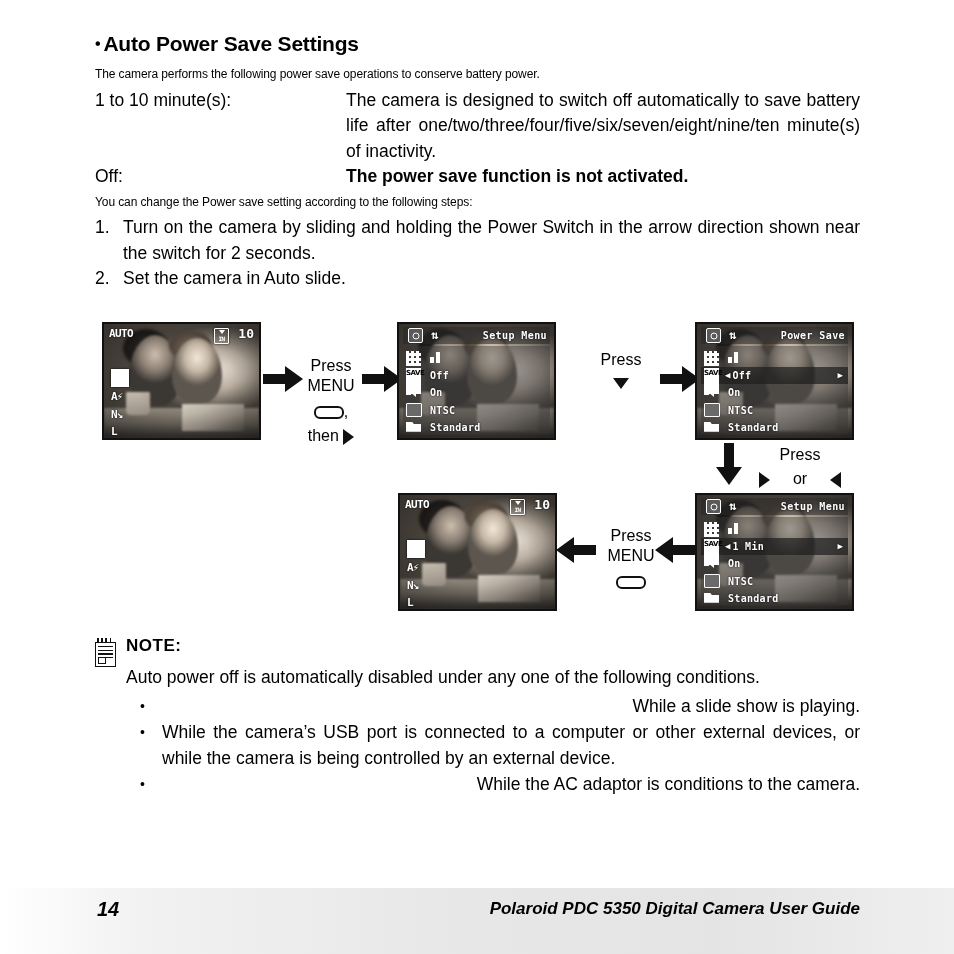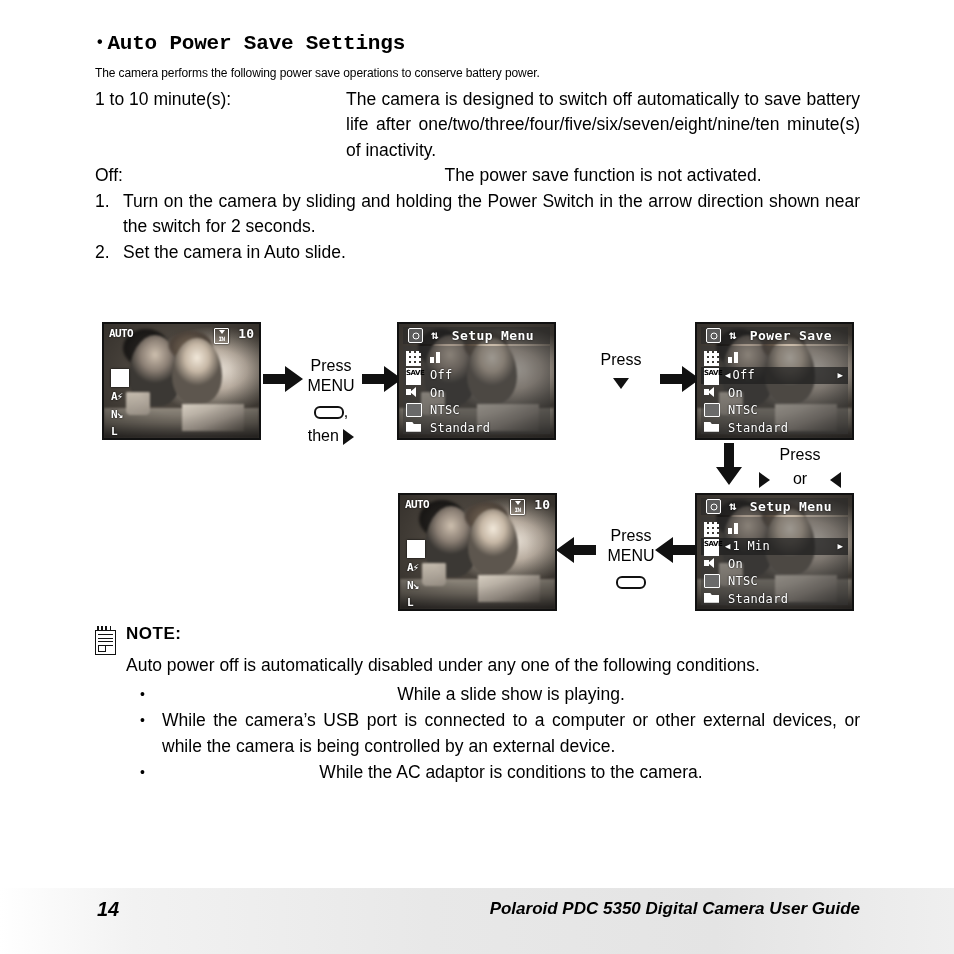--- a/index.html
+++ b/index.html
@@ -6,32 +6,32 @@
   body{
     width:954px;height:954px;background:#ffffff;
     font-family:"Liberation Sans", sans-serif;
     color:#000;position:relative;overflow:hidden;
   }
   .page{position:absolute;left:0;top:0;width:954px;height:954px;}
 
   
   .content{position:absolute;left:95px;top:32px;width:765px;}
   h1.section-title{
-    font-size:21px;font-weight:bold;margin:0 0 6px 0;letter-spacing:-0.2px;font-family:Liberation Mono, monospace;
+    font-size:21px;font-weight:bold;margin:0 0 6px 0;letter-spacing:-0.2px;
   }
   h1.section-title .bul{font-size:16px;vertical-align:2px;margin-right:3px;}
   p.body{
     font-size:12px;line-height:25.5px;margin:0;text-align:justify;
     letter-spacing:-0.1px;
   }
   p.body.nojust{text-align:left;}
   .defrow{display:flex;font-size:17.5px;line-height:25.5px;gap:36px;}
   .defrow .term{width:215px;flex:none;}
   .defrow .desc{flex:1;text-align:justify;}
-  .defrow .desc.nj{text-align:center;}
+  .defrow .desc.nj{text-align:left;font-weight:bold;}
   .numrow{display:flex;font-size:17.5px;line-height:25.5px;}
   .numrow .num{width:28px;flex:none;}
   .numrow .txt{flex:1;text-align:justify;}
   .numrow .txt.nj{text-align:left;}
 
   
   .diagram{position:absolute;left:0;top:318px;width:954px;height:300px;}
 
   .lcd{
     position:absolute;border:2px solid #111;background:#6f6f6f;
@@ -128,22 +128,22 @@
   }
 
   
   .menu{position:absolute;inset:0;font-family:"DejaVu Sans Mono", monospace;}
   .menu .mhead{
     position:absolute;left:4px;right:4px;top:3px;height:17px;
     background:rgba(40,40,40,0.55);
     display:flex;align-items:center;
   }
   .menu .mtitle{
-    position:absolute;right:20px;top:3px;height:17px;line-height:17px;
-    color:#fff;font-size:13px;font-weight:bold;letter-spacing:0.4px;
+    position:absolute;right:7px;top:3px;height:17px;line-height:17px;
+    color:#fff;font-size:10px;font-weight:bold;letter-spacing:0.4px;
     text-shadow:0 0 2px #000;
   }
   .menu .hicon{
     width:13px;height:13px;margin-left:5px;position:relative;flex:none;
   }
   .cam-ico{
     border:1.5px solid #fff;border-radius:2px;background:#5a5a5a;
   }
   .cam-ico:after{
     content:"";position:absolute;left:50%;top:50%;transform:translate(-50%,-50%);
@@ -159,40 +159,40 @@
     padding-top:3px;
   }
   .mrow{
     position:relative;height:17.5px;display:flex;align-items:center;
   }
   .mrow.sel{background:rgba(30,30,30,0.72);}
   .mico{
     width:17px;height:14px;margin-left:3px;flex:none;position:relative;
   }
   .mval{
-    color:#fff;font-size:12px;font-weight:normal;margin-left:7px;
+    color:#fff;font-size:10px;font-weight:bold;margin-left:7px;
     letter-spacing:0.3px;text-shadow:0 0 2px #000;text-align:right;
   }
   .mrow.sel .mval{margin-left:2px;}
   .arw-l,.arw-r{
     color:#fff;font-size:9px;line-height:9px;text-shadow:0 0 2px #000;
   }
   .arw-l{margin-left:4px;}
   .arw-r{position:absolute;right:5px;}
   
   .ico-res{
     background:#fff;
     -webkit-mask:repeating-linear-gradient(90deg,#000 0 3px,transparent 3px 5px),
                  repeating-linear-gradient(0deg,#000 0 3px,transparent 3px 5px);
     mask:repeating-linear-gradient(90deg,#000 0 3px,transparent 3px 5px),
          repeating-linear-gradient(0deg,#000 0 3px,transparent 3px 5px);
     width:13px;height:13px;border:1px solid #fff;
   }
   .ico-save{
-    width:15px;height:17px;background:#fff;color:#000;
+    width:15px;height:26px;background:#fff;color:#000;
     font-size:7px;font-weight:bold;line-height:10px;text-align:right;
     letter-spacing:-0.5px;font-family:"DejaVu Sans", sans-serif;
   }
   .ico-snd{
     width:13px;height:12px;position:relative;
   }
   .ico-snd:before{
     content:"";position:absolute;left:0;top:3px;width:5px;height:6px;background:#fff;
   }
   .ico-snd:after{
@@ -231,21 +231,21 @@
     border-left:11px solid #111;display:inline-block;vertical-align:middle;
   }
   .tri-l{
     width:0;height:0;border-top:8px solid transparent;border-bottom:8px solid transparent;
     border-right:11px solid #111;display:inline-block;vertical-align:middle;
   }
 
   
   .note-wrap{position:absolute;left:95px;top:622px;width:765px;}
   .note-line{font-size:17.5px;line-height:25.5px;}
-  .note-head{display:flex;align-items:flex-start;margin-top:2px;}
+  .note-head{display:flex;align-items:flex-start;margin-top:14px;}
   .note-ico{
     width:21px;height:27px;flex:none;position:relative;margin-right:10px;margin-top:2px;
   }
   .note-ico .pad{
     position:absolute;left:0;top:4px;width:19px;height:23px;
     border:1.6px solid #111;background:#fff;
   }
   .note-ico .pad:before{
     content:"";position:absolute;left:2px;top:3px;right:2px;height:13px;
     background:repeating-linear-gradient(180deg,#111 0 1.3px,transparent 1.3px 3.6px);
@@ -258,21 +258,21 @@
     position:absolute;left:2px;top:0;width:16px;height:6px;
     background:repeating-linear-gradient(90deg,#111 0 1.6px,transparent 1.6px 4.2px);
   }
   .note-title{font-size:17px;font-weight:bold;letter-spacing:0.5px;}
   .note-body{margin-left:31px;}
   .note-body p{margin:0;font-size:17.5px;line-height:25.5px;text-align:justify;}
   .nb-list{margin-left:14px;margin-top:3px;}
   .nb-item{display:flex;font-size:17.5px;line-height:25.5px;margin-bottom:1px;}
   .nb-item .dot{width:22px;flex:none;font-size:14px;}
   .nb-item .t{flex:1;text-align:justify;}
-  .nb-item .t.nj{text-align:center;}
+  .nb-item .t.nj{text-align:right;}
 
   
   .footer{
     position:absolute;left:0;bottom:0;width:954px;height:66px;
     background:linear-gradient(90deg,#ffffff 0%,#f2f2f2 14%,#e8e8e8 45%,#e4e4e4 75%,#efefef 100%);
   }
   .pagenum{
     position:absolute;left:97px;top:898px;font-size:20px;font-weight:bold;
     font-style:italic;
   }
@@ -297,20 +297,21 @@
     <div class="defrow">
       <div class="term">1 to 10 minute(s):</div>
       <div class="desc">The camera is designed to switch off automatically to save battery life after one/two/three/four/five/six/seven/eight/nine/ten minute(s) of inactivity.</div>
     </div>
 
     <div class="defrow">
       <div class="term">Off:</div>
       <div class="desc nj">The power save function is not activated.</div>
     </div>
 
+    <p class="body nojust">You can change the Power save setting according to the following steps:</p>
 
     <div class="numrow">
       <div class="num">1.</div>
       <div class="txt">Turn on the camera by sliding and holding the Power Switch in the arrow direction shown near the switch for 2 seconds.</div>
     </div>
 
     <div class="numrow">
       <div class="num">2.</div>
       <div class="txt nj">Set the camera in Auto slide.</div>
     </div>

